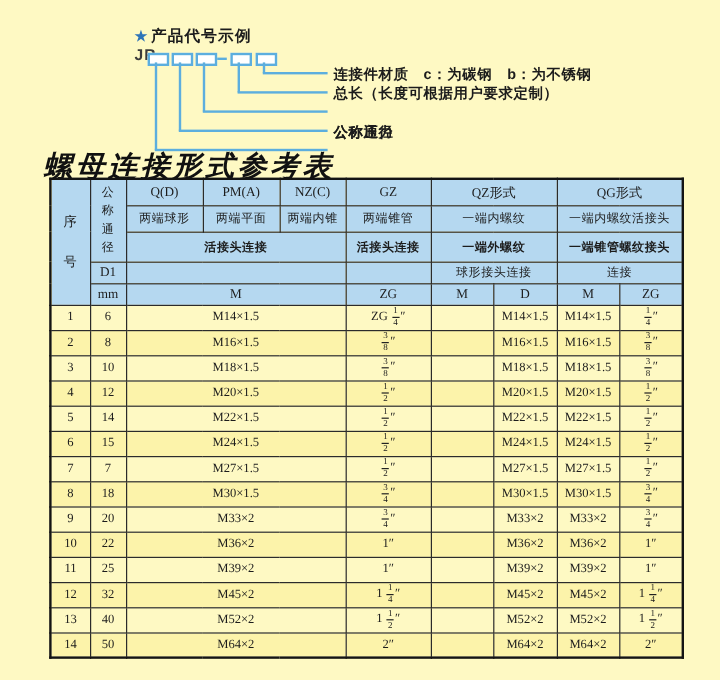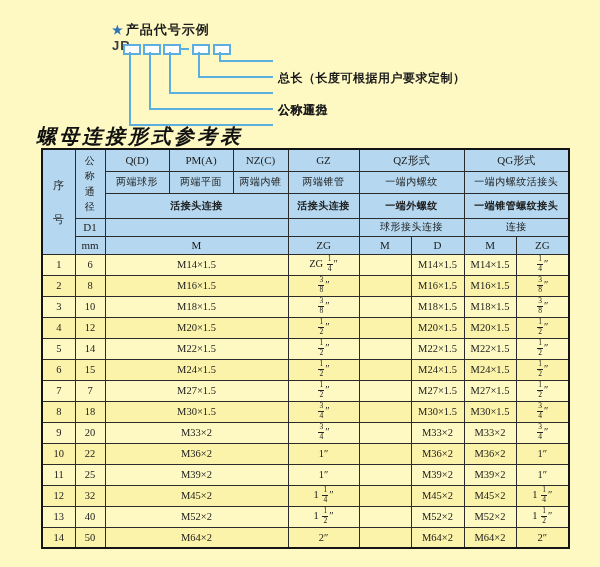--- a/index.html
+++ b/index.html
@@ -12,21 +12,21 @@
   .heading .star{color:#2e74b8;margin-right:2px;font-size:12px;}
   .jr{left:112px;top:38px;font-size:13px;font-weight:bold;color:#3c3c3c;letter-spacing:1px;}
   .code-box{width:14px;height:7px;border:2px solid #5caede;top:44px;background:#fff;}
   .dash-seg{width:8px;height:2px;background:#5caede;top:48px;}
   .vline{width:2px;background:#5caede;}
   .hline{height:2px;background:#5caede;}
   .dlabel{left:278px;font-size:12px;font-weight:bold;white-space:nowrap;letter-spacing:0.5px;}
 
   
   .table-title{left:36px;top:123px;font-family:"DejaVu Serif","Liberation Serif",serif;
-               font-style:italic;font-weight:bold;font-size:20px;letter-spacing:3px;color:#111;}
+               font-style:italic;font-weight:bold;font-size:24px;letter-spacing:3px;color:#111;}
 
   
   table.ref{position:absolute;left:41px;top:148px;width:527px;border-collapse:collapse;
             table-layout:fixed;border:2px solid #141414;
             font-family:"Liberation Serif","DejaVu Serif",serif;font-size:10.5px;color:#1c1c1c;}
   table.ref td{border:1px solid #2b2b2b;text-align:center;vertical-align:middle;
                padding:0 1px;overflow:hidden;}
   thead td{background:#b5d8f0;}
   tr.hr1{height:22px;} tr.hr2{height:22px;} tr.hr3{height:25px;font-weight:bold;}
   tr.hr4{height:18px;} tr.hr5{height:18px;}
@@ -63,20 +63,21 @@
   <span class="abs hline" style="left:219px;top:60px;width:54px;"></span>
   <span class="abs vline" style="left:198px;top:52px;height:25px;"></span>
   <span class="abs hline" style="left:198px;top:76px;width:75px;"></span>
   <span class="abs vline" style="left:169px;top:52px;height:41px;"></span>
   <span class="abs hline" style="left:169px;top:92px;width:104px;"></span>
   <span class="abs vline" style="left:149px;top:52px;height:57px;"></span>
   <span class="abs hline" style="left:149px;top:108px;width:124px;"></span>
   <span class="abs vline" style="left:129px;top:52px;height:73px;"></span>
   <span class="abs hline" style="left:129px;top:124px;width:144px;"></span>
 
+  <div class="abs dlabel" style="top:54px;">连接件材质　c：为碳钢　b：为不锈钢</div>
   <div class="abs dlabel" style="top:70px;">总长（长度可根据用户要求定制）</div>
   <div class="abs dlabel" style="top:86px;margin-top:16px;">公称通径</div>
   <div class="abs dlabel" style="top:102px;">公称压力</div>
 
   <div class="abs table-title">螺母连接形式参考表</div>
 
   <table class="ref">
     <colgroup>
       <col style="width:33px">
         <col style="width:30px">

